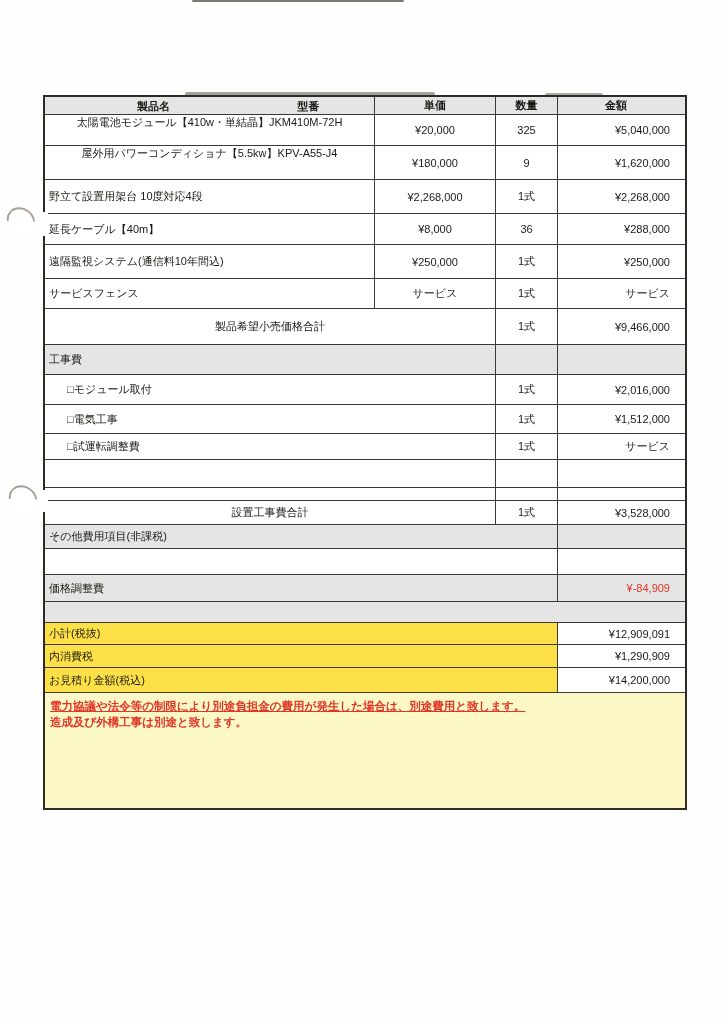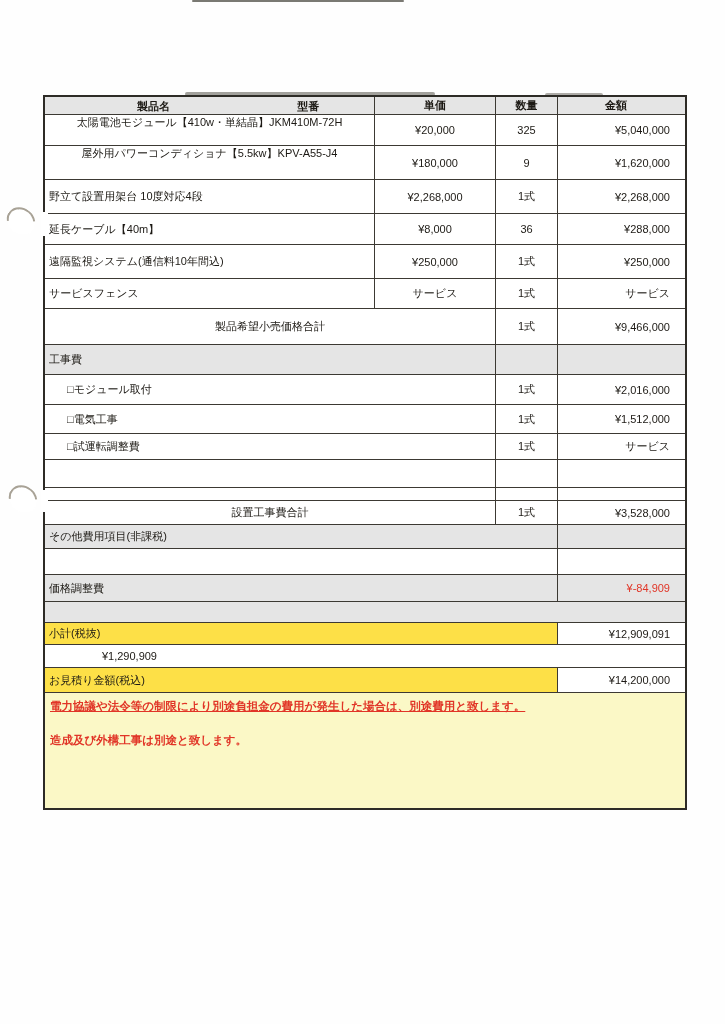--- a/index.html
+++ b/index.html
@@ -55,21 +55,21 @@
   .hl-cell { background:#fde047; }
   .red   { color:#e13527; }
   .hdr   { font-weight:bold; }
   .hdr-name { position:relative; }
   .hdr-name span { position:absolute; top:50%; transform:translate(-50%,-50%); }
   .hdr-name .p1 { left:33%; }
   .hdr-name .p2 { left:80%; }
 
   
   .notes { flex:1 1 auto; background:#fbf8c6; display:flex; flex-direction:column;
-    padding:6px 5px; gap:19px; font-weight:bold; font-size:11.5px; }
+    padding:6px 5px; gap:1px; font-weight:bold; font-size:11.5px; }
   .note-u { text-decoration:underline; }
 </style>
 </head>
 <body>
 
 <div class="page">
 
   <div class="top-streak"></div>
   <div class="hdr-smudge-1"></div>
   <div class="hdr-smudge-2"></div>
@@ -200,20 +200,21 @@
     <div class="row hl" style="flex:0 0 21px">
       <div class="c amt end"></div>
     </div>
 
     <div class="row" style="flex:0 0 22px">
       <div class="c name hl-cell">小計(税抜)</div>
       <div class="c amt end">¥12,909,091</div>
     </div>
 
     <div class="row" style="flex:0 0 23px">
+      <div class="c name hl-cell">内消費税</div>
       <div class="c amt end">¥1,290,909</div>
     </div>
 
     <div class="row" style="flex:0 0 25px">
       <div class="c name hl-cell">お見積り金額(税込)</div>
       <div class="c amt end">¥14,200,000</div>
     </div>
 
     <div class="row last notes">
       <div class="red note-u">電力協議や法令等の制限により別途負担金の費用が発生した場合は、別途費用と致します。</div>

